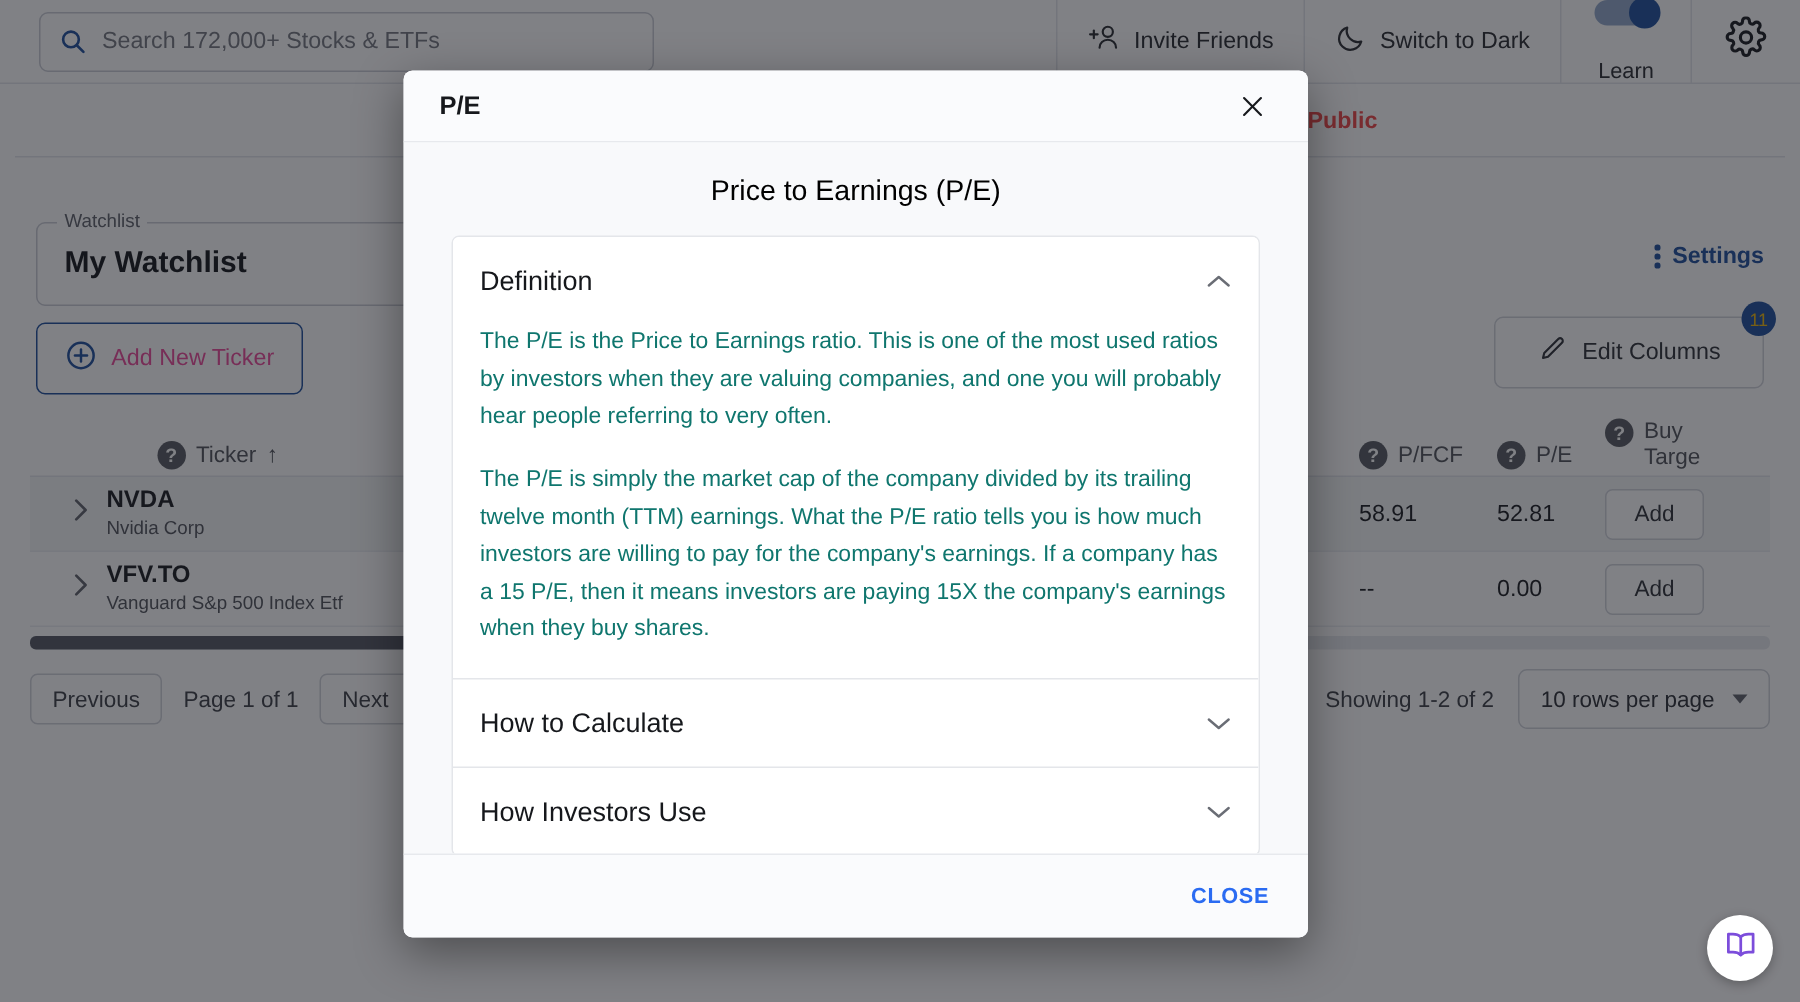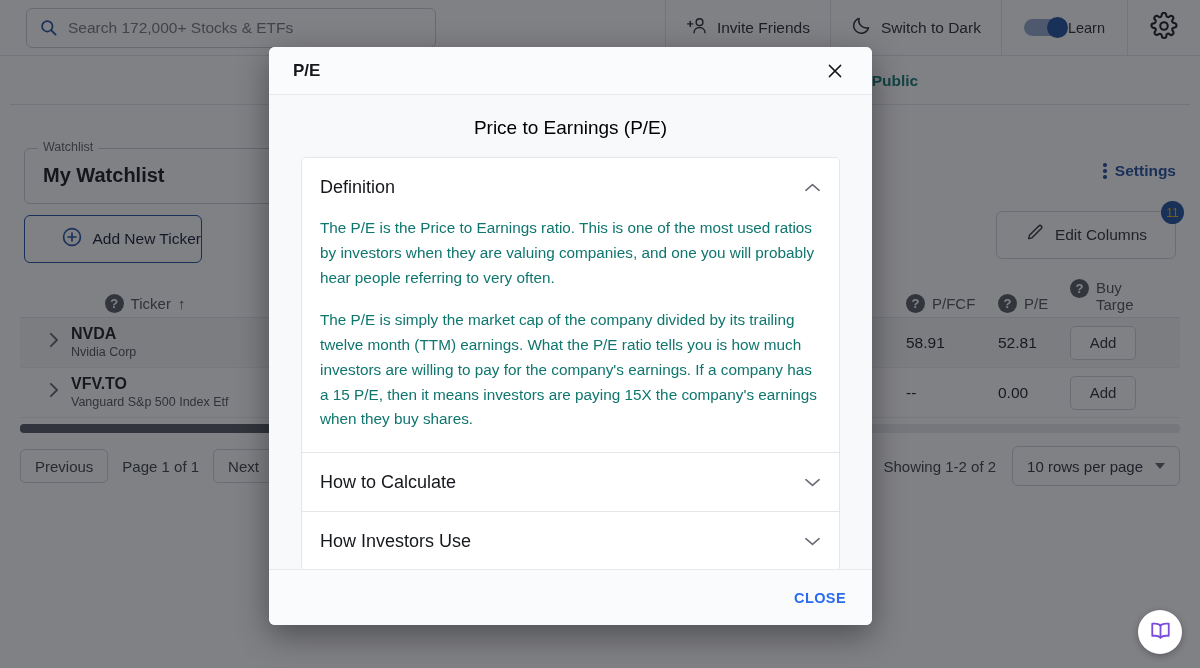--- a/index.html
+++ b/index.html
@@ -43,21 +43,21 @@
 
   .topbar-right { margin-left: auto; display: flex; align-items: stretch; height: 56px; }
   .tb-item {
     display: flex; align-items: center; gap: 9px;
     padding: 0 20px;
     font-size: 15.5px; color: #26282d;
     border-left: 1px solid #e3e5ea;
     cursor: pointer;
   }
   .tb-learn {
-    display: flex; flex-direction: row; align-items: center; justify-content: space-between;
+    display: flex; flex-direction: column; align-items: center; justify-content: space-between;
     gap: 2px; padding: 0 22px;
     border-left: 1px solid #e3e5ea; cursor: pointer;
   }
   .tb-learn .lbl { font-size: 14.5px; color: #26282d; }
   .switch {
     width: 42px; height: 17px; border-radius: 9px;
     background: #91a7c9; position: relative;
   }
   .switch .knob {
     position: absolute; right: -2px; top: -2px;
@@ -70,21 +70,21 @@
   .tabstrip {
     position: absolute; top: 57px; left: 10px; right: 10px; height: 48px;
     display: flex; border-bottom: 1px solid #e3e5ea;
     background: #ffffff;
   }
   .tab {
     flex: 1; display: flex; align-items: center; justify-content: center;
     font-size: 15.5px; font-weight: bold; cursor: pointer;
   }
   .tab.active { color: #1b4d9b; }
-  .tab.inactive { color: #0f766e; }
+  .tab.inactive { color: #ef4444; }
 
   
   .content { position: absolute; top: 106px; left: 10px; right: 10px; bottom: 0; background:#ffffff; }
 
   .wl-select {
     position: absolute; left: 14px; top: 42px;
     width: 330px; height: 56px;
     border: 1px solid #c9ccd4; border-radius: 6px;
   }
   .wl-legend {
@@ -94,22 +94,22 @@
   }
   .wl-value {
     position: absolute; left: 18px; top: 15px;
     font-size: 20px; font-weight: bold; color: #111317;
   }
 
   .add-ticker-btn {
     position: absolute; left: 14px; top: 109px;
     width: 178px; height: 48px;
     border: 1px solid #1b4d9b; border-radius: 6px;
-    display: flex; align-items: center; justify-content: flex-end; gap: 9px;
-    color: #0f172a; font-size: 15.5px; cursor: pointer; background:#ffffff;
+    display: flex; align-items: center; justify-content: center; gap: 9px;
+    color: #ec4899; font-size: 15.5px; cursor: pointer; background:#ffffff;
   }
 
   .settings-link {
     position: absolute; right: 14px; top: 56px;
     display: flex; align-items: center; gap: 8px;
     color: #1b4d9b; font-size: 15.5px; font-weight: bold; cursor: pointer;
   }
   .kebab { display:flex; flex-direction:column; gap:2.5px; }
   .kebab i { width:3.5px; height:3.5px; border-radius:50%; background:#1b4d9b; display:block; }
 

